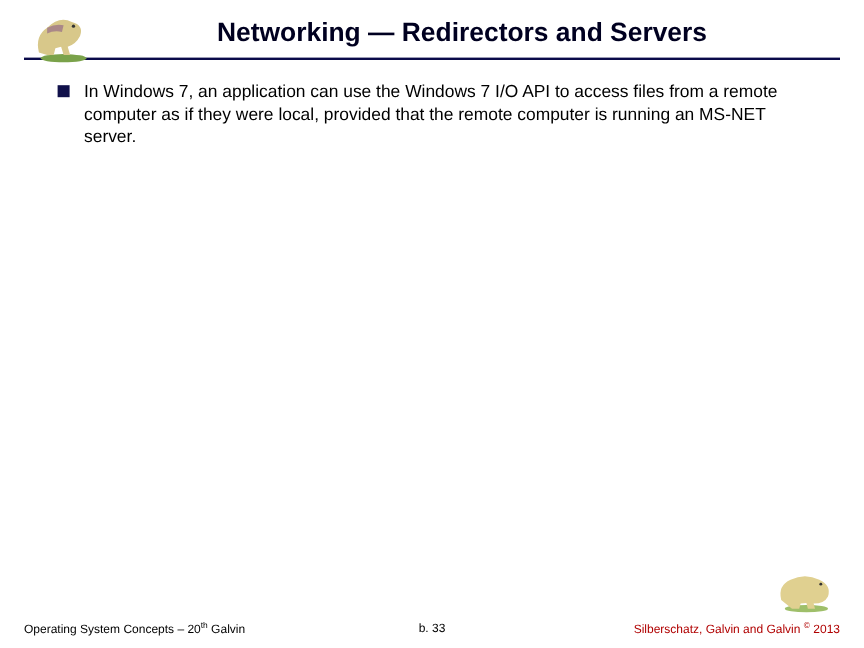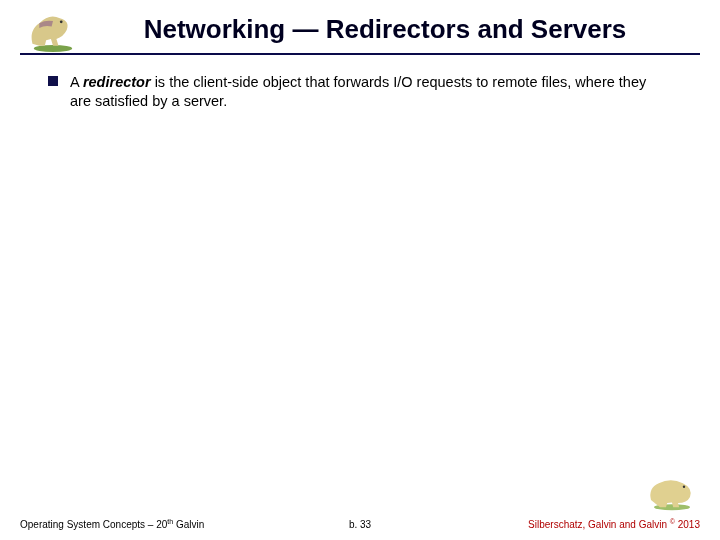--- a/index.html
+++ b/index.html
@@ -11,21 +11,21 @@
   }
   .header {
     position: relative;
     padding: 14px 20px 0 20px;
   }
   .dino-top {
     position: absolute; left: 18px; top: 6px;
     width: 70px; height: 48px;
   }
   .title {
-    font-size: 26px; font-weight: bold;
+    font-size: 22px; font-weight: bold;
     color: #000020;
     text-align: center;
     padding-left: 60px; padding-right: 10px;
   }
   .rule {
     border: none; border-top: 2px solid #0a0a4a;
     margin: 8px 20px 0 20px;
   }
   .content {
     padding: 18px 40px 0 70px;
@@ -70,21 +70,21 @@
     <path d="M20 55 Q15 35 30 25 Q45 10 60 18 Q75 22 70 35 Q65 45 55 48 L58 58 L50 58 L47 48 L40 50 L38 58 L30 58 Z" fill="#d8c88a"></path>
     <path d="M30 25 Q40 20 50 22 L48 30 Q38 28 30 32 Z" fill="#a88"></path>
     <circle cx="62" cy="23" r="2" fill="#333"></circle>
   </svg>
   <div class="title">Networking — Redirectors and Servers</div>
 </div>
 <hr class="rule">
 
 <div class="content">
   <div class="bullet-item">
-    <span>A </span><em class="term">redirector</em><span> is the client-side object that forwards I/O requests to remote files, where they are satisfied by a server.</span>
+    <span>In Windows 7, an application can use the Windows 7 I/O API to access files from a remote computer as if they were local, provided that the remote computer is running an MS-NET server.</span>
   </div>
 </div>
 
 <svg class="dino-bottom" viewBox="0 0 100 70">
   <ellipse cx="50" cy="62" rx="30" ry="5" fill="#9fbf6a"></ellipse>
   <path d="M15 50 Q10 30 28 22 Q48 12 68 22 Q85 30 80 45 Q75 55 60 55 L62 62 L52 62 L50 54 L42 55 L40 62 L30 62 Z" fill="#e0d090"></path>
   <circle cx="70" cy="28" r="2" fill="#333"></circle>
 </svg>
 
 <div class="footer">

